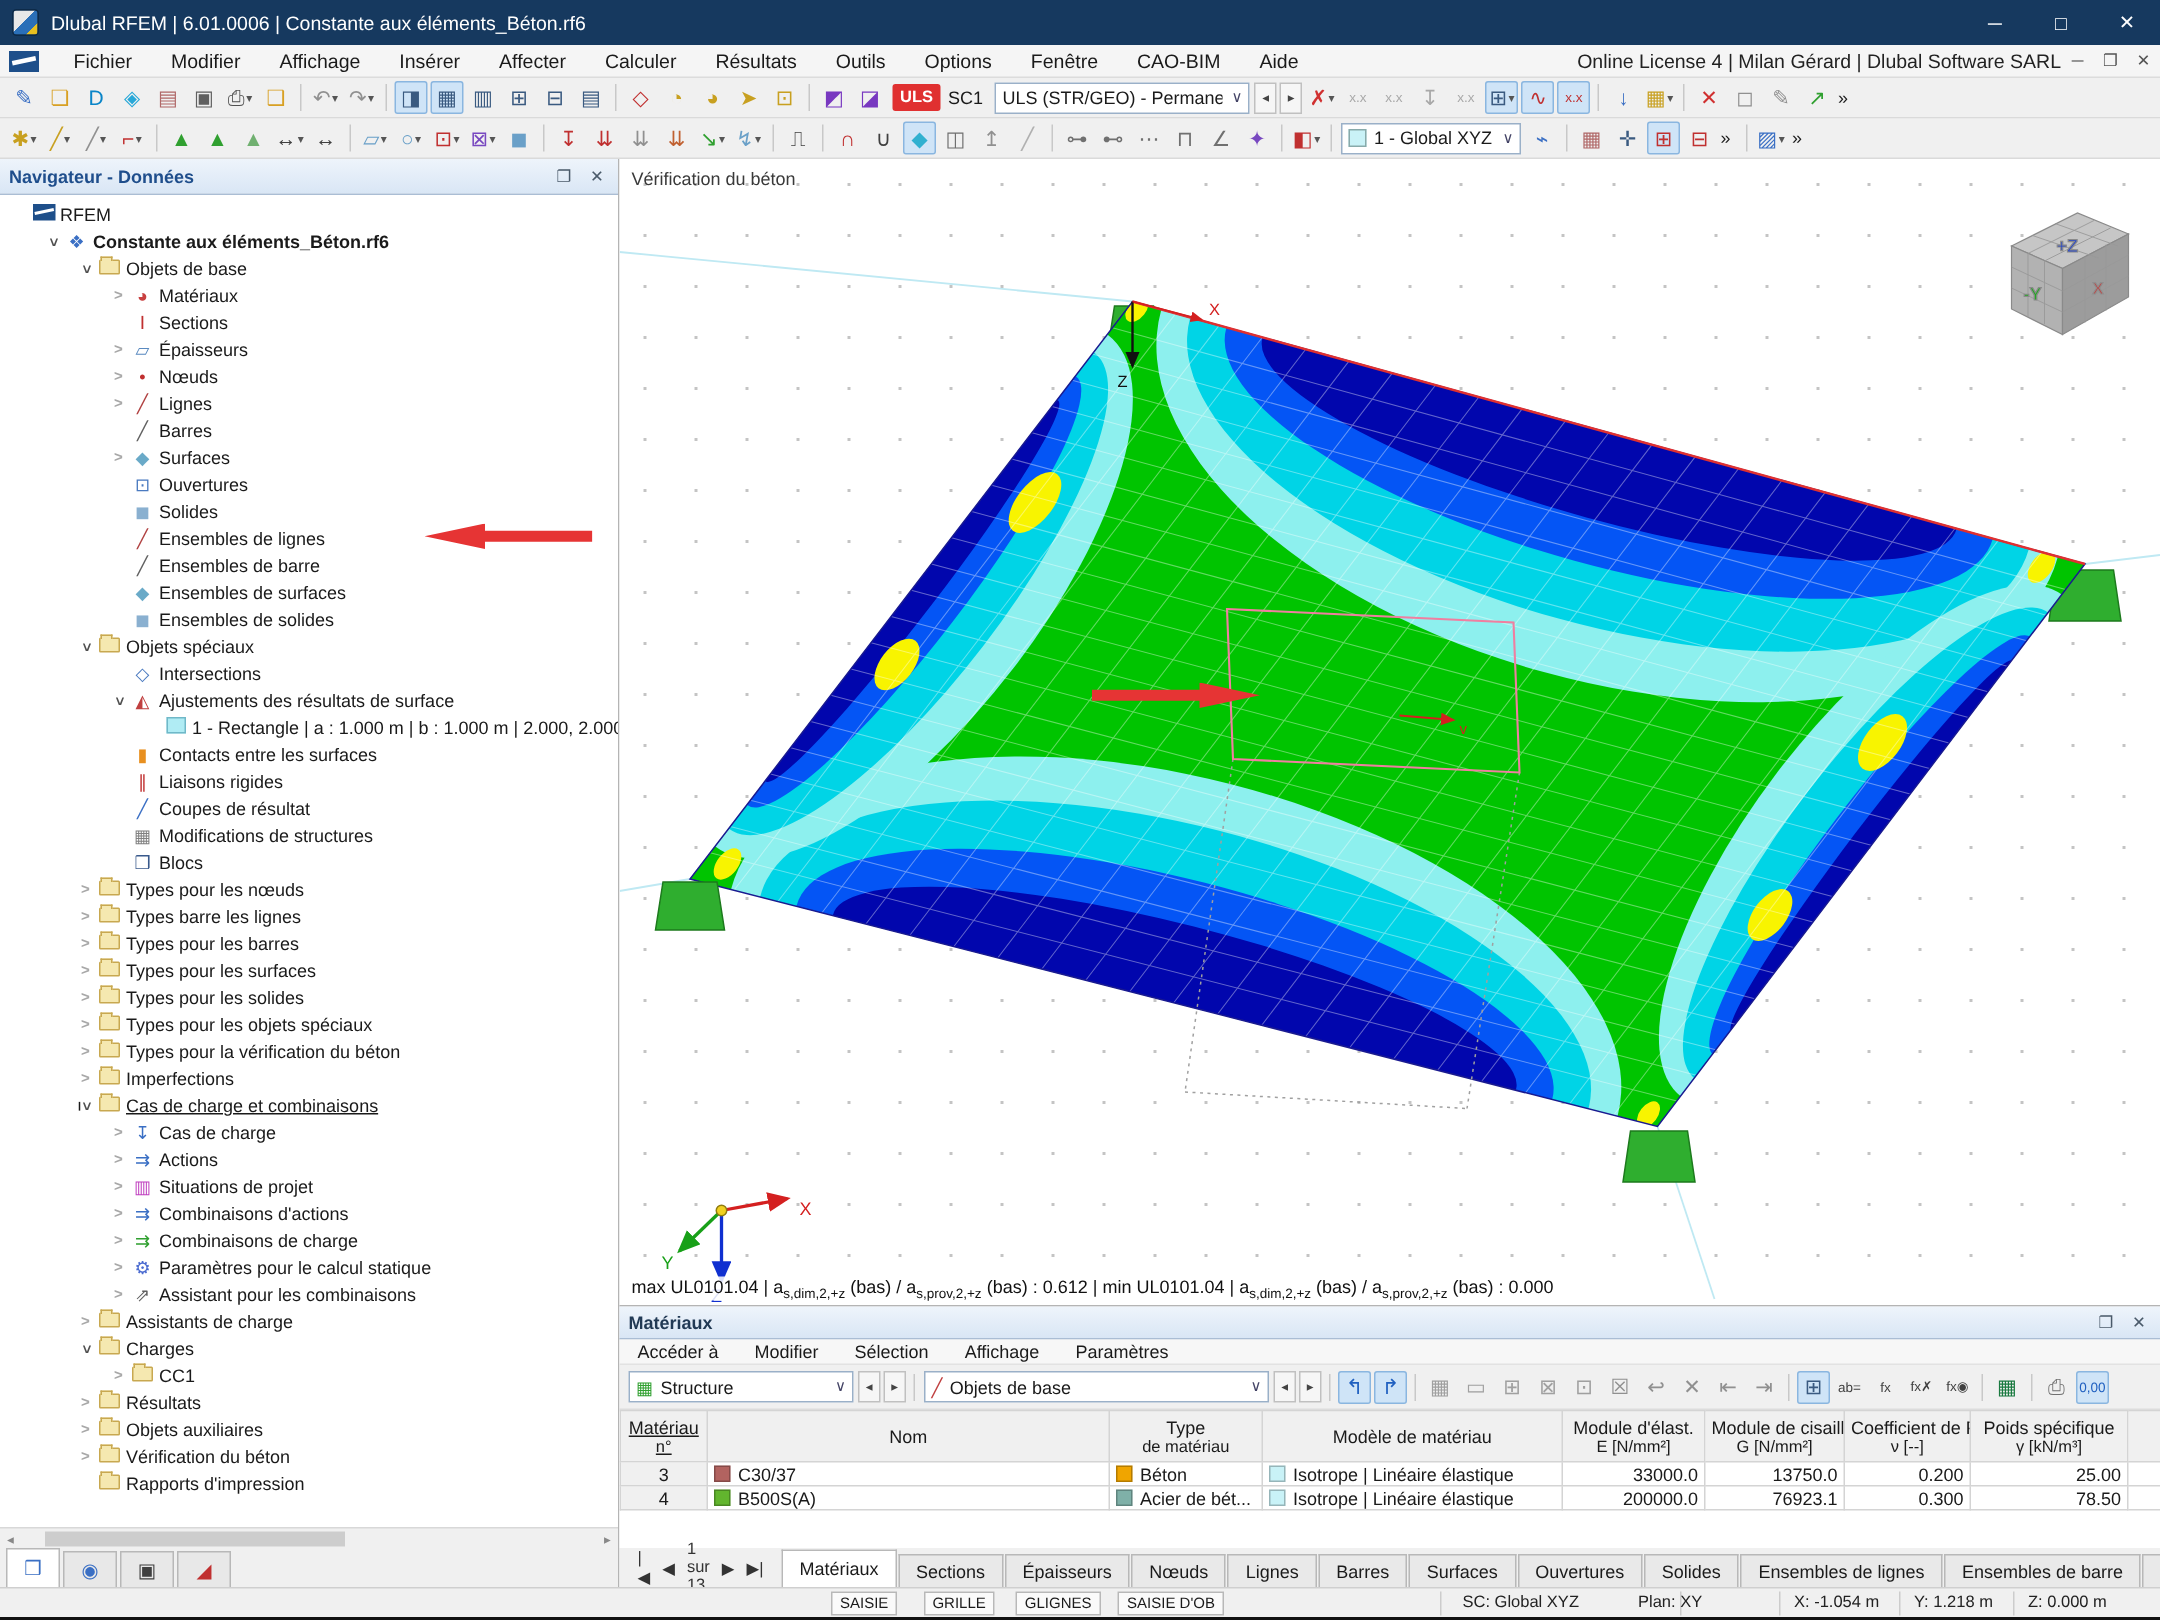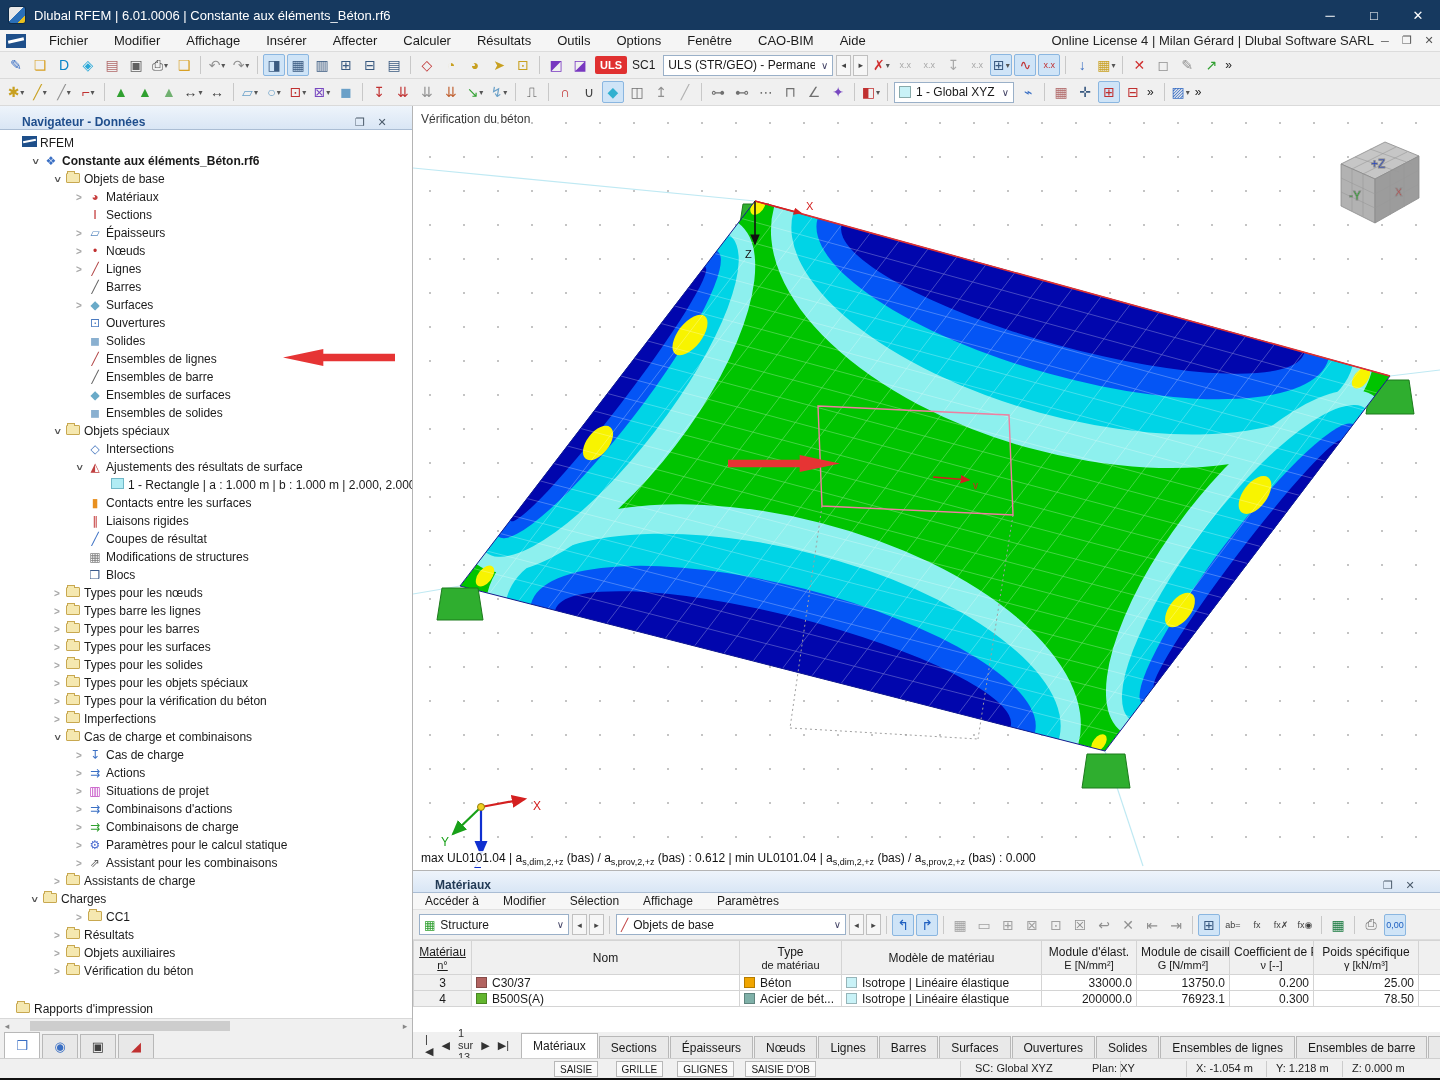--- a/index.html
+++ b/index.html
@@ -41,21 +41,21 @@
   .combo .chev { margin-left:auto; padding-left:6px; color:#446; font-size:10px; }
   .combo .sw { width:12px; height:12px; margin-right:5px; border:1px solid #8aa; }
   .combo .cic { margin-right:5px; font-size:12px; }
   .arrbtn { display:inline-flex; width:15px; height:21px; align-items:center; justify-content:center;
     border:1px solid #c0c0c0; background:#f6f6f6; font-size:9px; color:#444; margin:0 1px; }
 
   
   #navigator { position:absolute; left:0; top:106px; width:413px; height:952px; background:#fff;
     border-right:1px solid #b4b4b4; display:flex; flex-direction:column; }
   .panel-caption { height:24px; background:linear-gradient(#eef4fb,#d9e6f5); border-bottom:1px solid #aabdd4;
-    display:flex; align-items:flex-end; padding:0 22px; font-weight:bold; color:#1f4e8c; font-size:12px; }
+    display:flex; align-items:center; padding:0 6px; font-weight:bold; color:#1f4e8c; font-size:12px; }
   .panel-caption .cap-btn { margin-left:6px; color:#4a5a6a; font-weight:normal; font-size:11px; width:16px; text-align:center; }
   .panel-caption .sp { margin-left:auto; }
   #tree { flex:1; overflow:hidden; padding-top:4px; position:relative; }
   .trow { height:18px; display:flex; align-items:center; white-space:nowrap; font-size:12px; }
   .trow .chev { width:14px; flex:0 0 14px; text-align:center; font-size:10px; color:#a8a8a8; font-weight:bold; }
   .trow .chev.open { transform:rotate(90deg); color:#505050; }
   .trow .ticon { width:18px; flex:0 0 18px; text-align:center; font-size:12px; }
   .trow .tlab { padding-left:2px; }
   .i-folder { display:inline-block; width:14px; height:10px; background:#f5e8b0; border:1px solid #c8a850; border-radius:1px; position:relative; }
   .i-folder:before { content:""; position:absolute; left:0; top:-3px; width:6px; height:2px; background:#f5e8b0; border:1px solid #c8a850; border-bottom:none; }
@@ -602,21 +602,21 @@
       <div class="trow" style="padding-left: 50px;">
         <span class="chev">&gt;</span>
         <span class="ticon"><span class="i-folder"></span></span>
         <span class="tlab">Types pour la vérification du béton</span>
       </div>
       <div class="trow" style="padding-left: 50px;">
         <span class="chev">&gt;</span>
         <span class="ticon"><span class="i-folder"></span></span>
         <span class="tlab">Imperfections</span>
       </div>
-      <div class="trow" style="padding-left: 50px;">
+      <div class="trow" style="padding-left: 50px; text-decoration: underline;">
         <span class="chev open">&gt;</span>
         <span class="ticon"><span class="i-folder"></span></span>
         <span class="tlab">Cas de charge et combinaisons</span>
       </div>
       <div class="trow" style="padding-left: 72px;">
         <span class="chev">&gt;</span>
         <span class="ticon" style="color: rgb(58, 111, 196);">↧</span>
         <span class="tlab">Cas de charge</span>
       </div>
       <div class="trow" style="padding-left: 72px;">
@@ -647,21 +647,21 @@
       <div class="trow" style="padding-left: 72px;">
         <span class="chev">&gt;</span>
         <span class="ticon" style="color: rgb(96, 96, 96);">⇗</span>
         <span class="tlab">Assistant pour les combinaisons</span>
       </div>
       <div class="trow" style="padding-left: 50px;">
         <span class="chev">&gt;</span>
         <span class="ticon"><span class="i-folder"></span></span>
         <span class="tlab">Assistants de charge</span>
       </div>
-      <div class="trow" style="padding-left: 27px;">
+      <div class="trow" style="padding-left: 50px;">
         <span class="chev open">&gt;</span>
         <span class="ticon"><span class="i-folder"></span></span>
         <span class="tlab">Charges</span>
       </div>
       <div class="trow" style="padding-left: 72px;">
         <span class="chev">&gt;</span>
         <span class="ticon"><span class="i-folder"></span></span>
         <span class="tlab">CC1</span>
       </div>
       <div class="trow" style="padding-left: 50px;">
@@ -672,21 +672,21 @@
       <div class="trow" style="padding-left: 50px;">
         <span class="chev">&gt;</span>
         <span class="ticon"><span class="i-folder"></span></span>
         <span class="tlab">Objets auxiliaires</span>
       </div>
       <div class="trow" style="padding-left: 50px;">
         <span class="chev">&gt;</span>
         <span class="ticon"><span class="i-folder"></span></span>
         <span class="tlab">Vérification du béton</span>
       </div>
-      <div class="trow" style=" margin-top: 20px;">
+      <div class="trow" style="padding-left: 50px;">
         <span class="chev"></span>
         <span class="ticon"><span class="i-folder"></span></span>
         <span class="tlab">Rapports d'impression</span>
       </div>
     </div>
   <div id="nav-hscroll">
     <span class="sa" style="left:0">◂</span>
     <div class="thumb"></div>
     <span class="sa" style="right:0">▸</span>
   </div>

